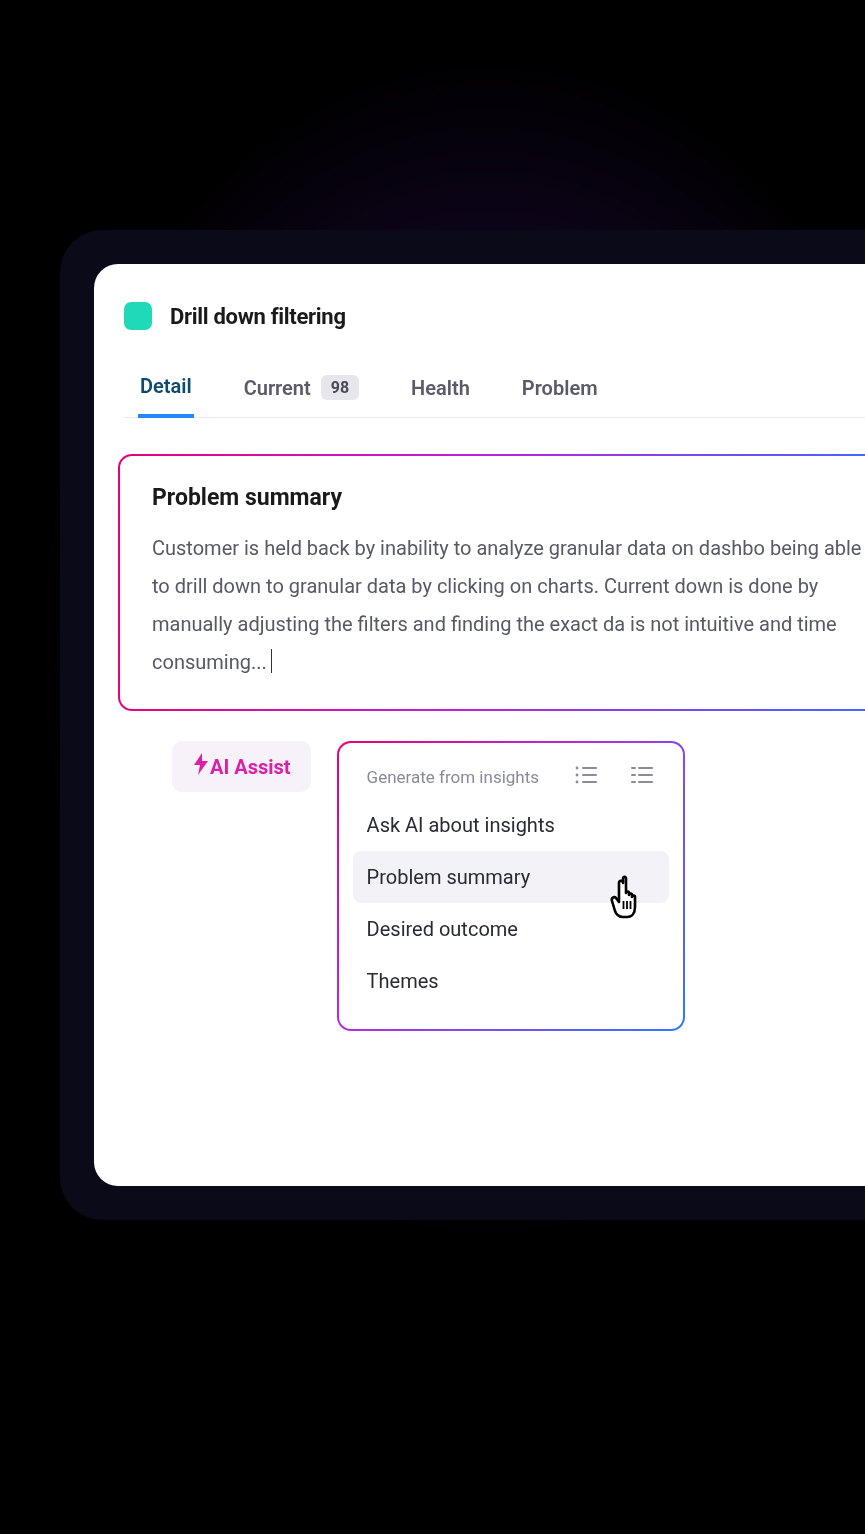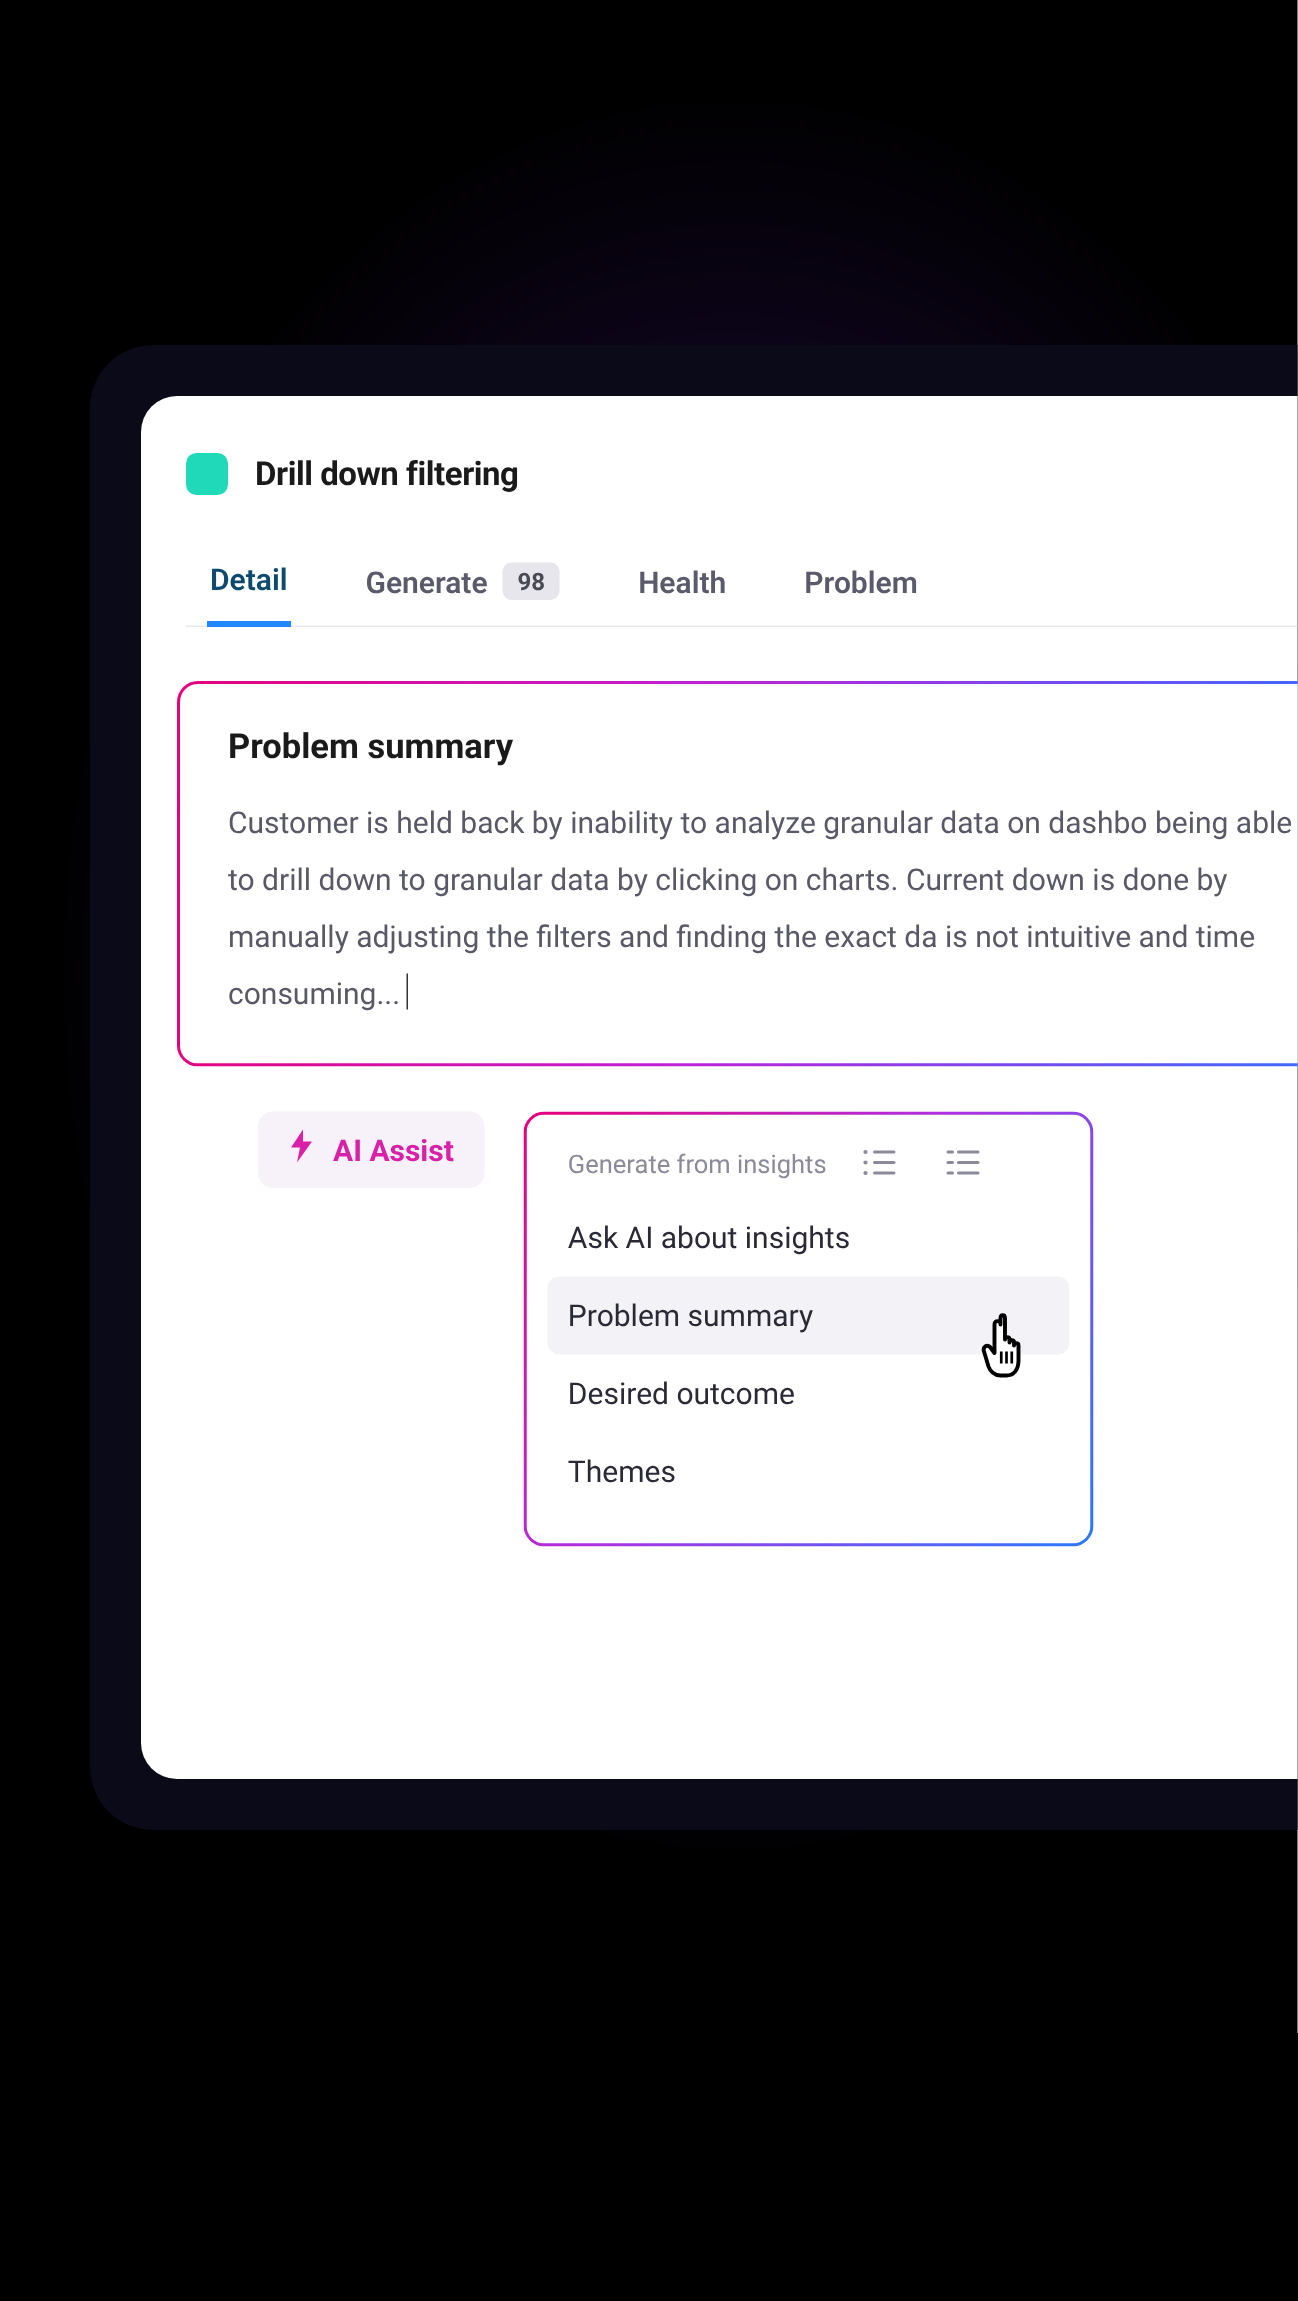--- a/index.html
+++ b/index.html
@@ -120,21 +120,20 @@
       display: flex;
       align-items: flex-start;
       gap: 26px;
       margin-top: 30px;
       margin-left: 48px;
       position: relative;
     }
     .ai-assist-btn {
       display: flex;
       align-items: center;
-      gap: 12px;
       background: #f7f2fa;
       border-radius: 10px;
       padding: 12px 20px;
       cursor: pointer;
     }
     .bolt {
       color: #d820a8;
       font-size: 20px;
     }
     .ai-assist-label {
@@ -142,21 +141,21 @@
       font-size: 20px;
       font-weight: 700;
     }
     .dropdown {
       border: 2px solid transparent;
       border-radius: 14px;
       background:
         linear-gradient(#fff,#fff) padding-box,
         linear-gradient(130deg, #e6007a 0%, #b030e0 45%, #2a7aff 100%) border-box;
       padding: 18px 14px 22px 14px;
-      width: 380px;
+      width: 348px;
       position: relative;
     }
     .dropdown-header {
       font-size: 17px;
       color: #8a8a98;
       padding: 6px 14px 12px 14px;
     }
     .dropdown-item {
       font-size: 20px;
       color: #2a2a36;
@@ -194,21 +193,21 @@
     <div class="header">
       <div class="color-swatch"></div>
       <div class="page-title">Drill down filtering</div>
     </div>
 
     <div class="tabs">
       <div class="tab active">
         <span>Detail</span>
       </div>
       <div class="tab">
-        <span>Generate</span>
+        <span>Current</span>
         <span class="badge">98</span>
       </div>
       <div class="tab">
         <span>Health</span>
       </div>
       <div class="tab">
         <span>Problem</span>
       </div>
     </div>
 

